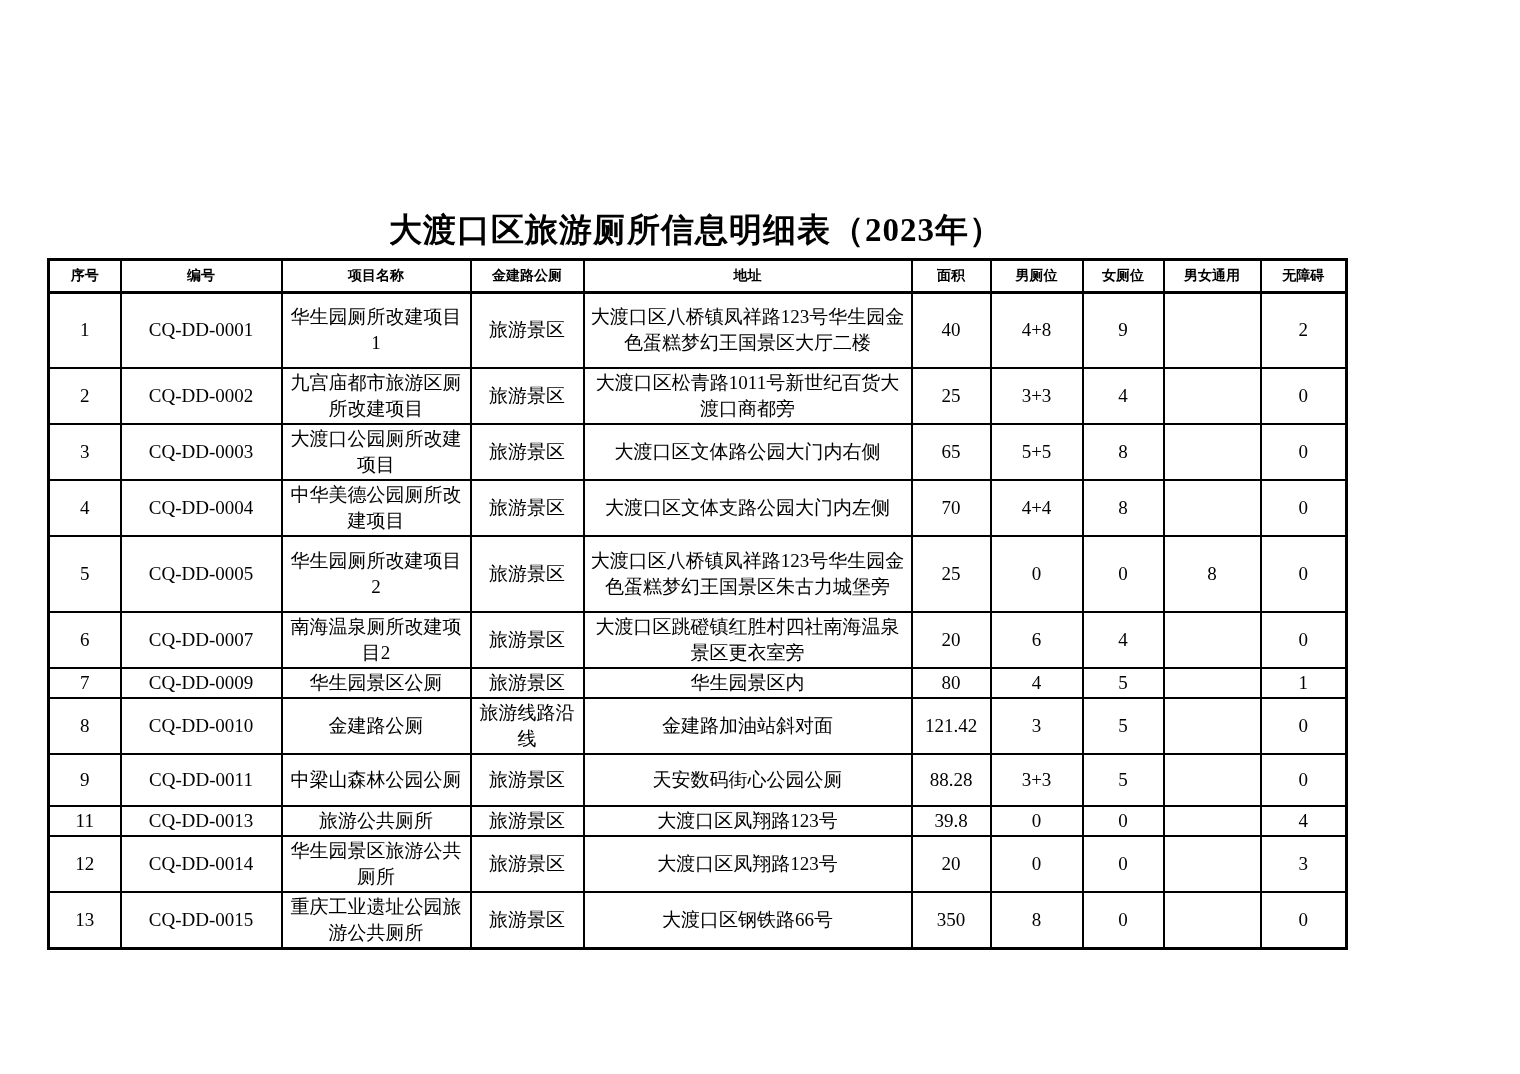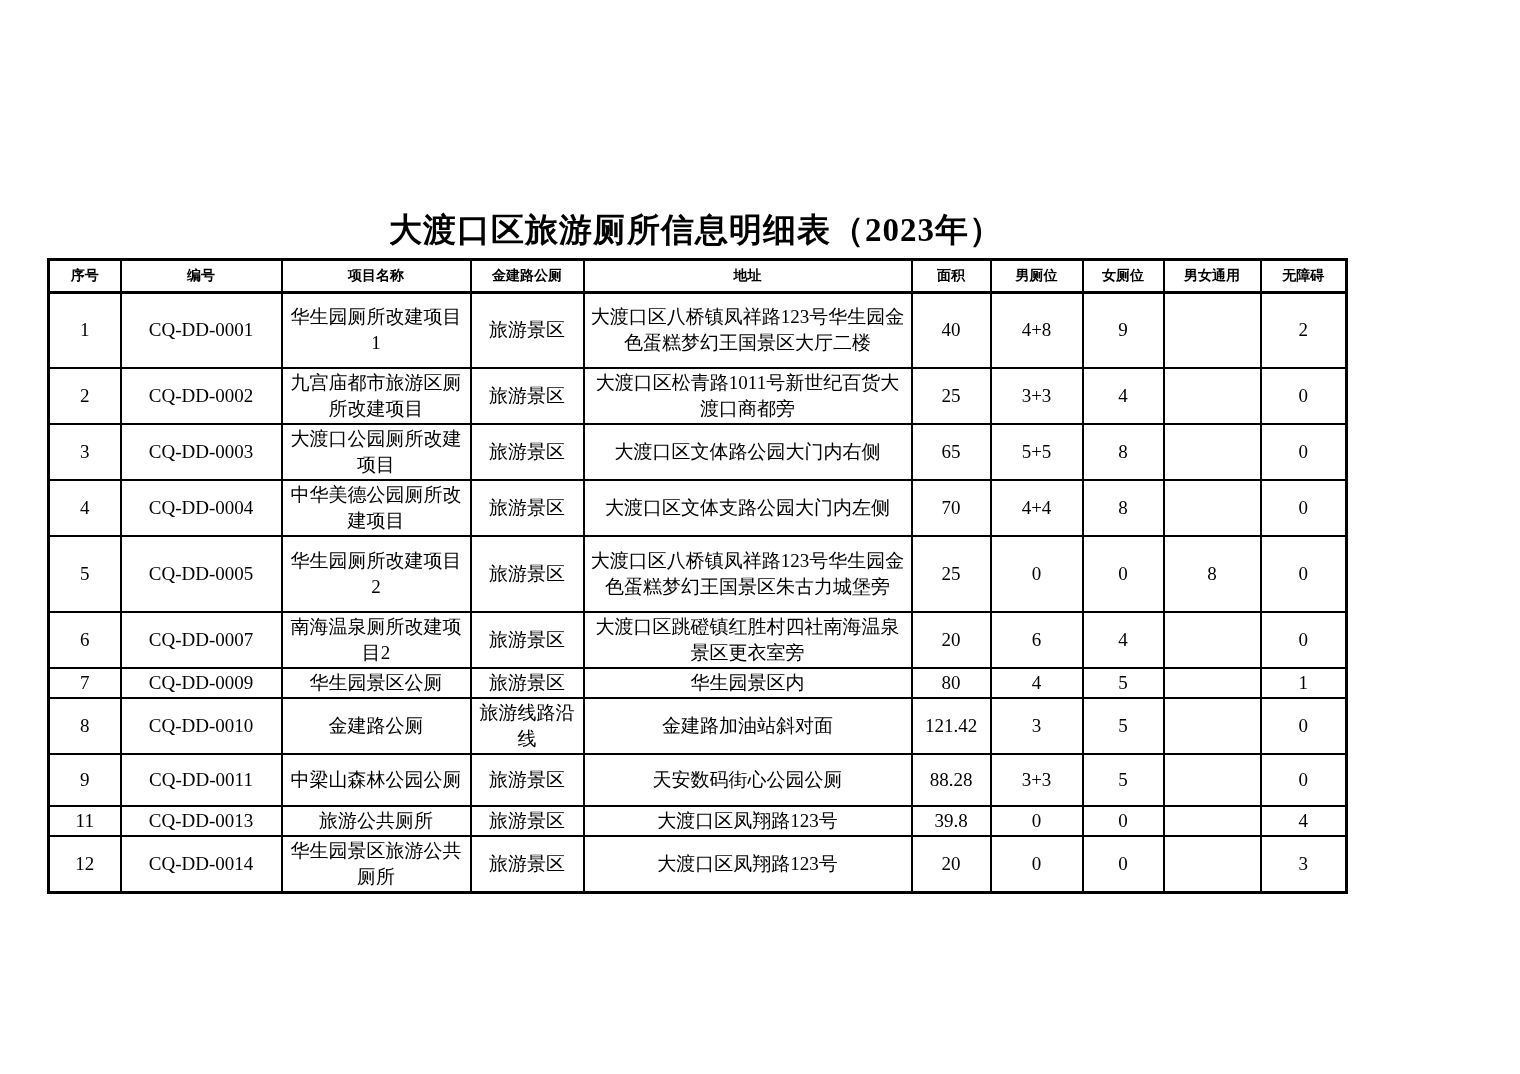--- a/index.html
+++ b/index.html
@@ -216,15 +216,27 @@
           <td>CQ-DD-0014</td>
           <td>华生园景区旅游公共厕所</td>
           <td>旅游景区</td>
           <td>大渡口区凤翔路123号</td>
           <td>20</td>
           <td>0</td>
           <td>0</td>
           <td></td>
           <td>3</td>
         </tr>
+        <tr style="height: 54px;">
+          <td>13</td>
+          <td>CQ-DD-0015</td>
+          <td>重庆工业遗址公园旅游公共厕所</td>
+          <td>旅游景区</td>
+          <td>大渡口区钢铁路66号</td>
+          <td>350</td>
+          <td>8</td>
+          <td>0</td>
+          <td></td>
+          <td>0</td>
+        </tr>
       </tbody>
   </table>
 </div>
 
 </body></html>

